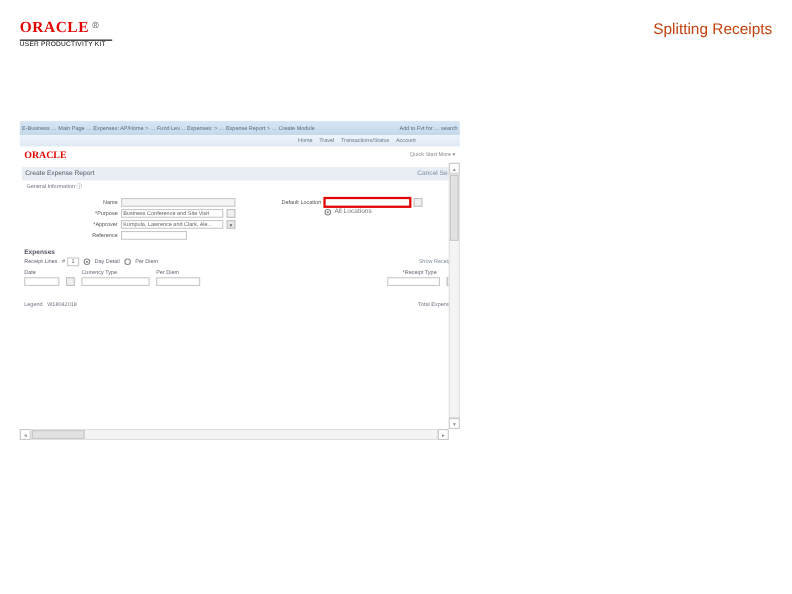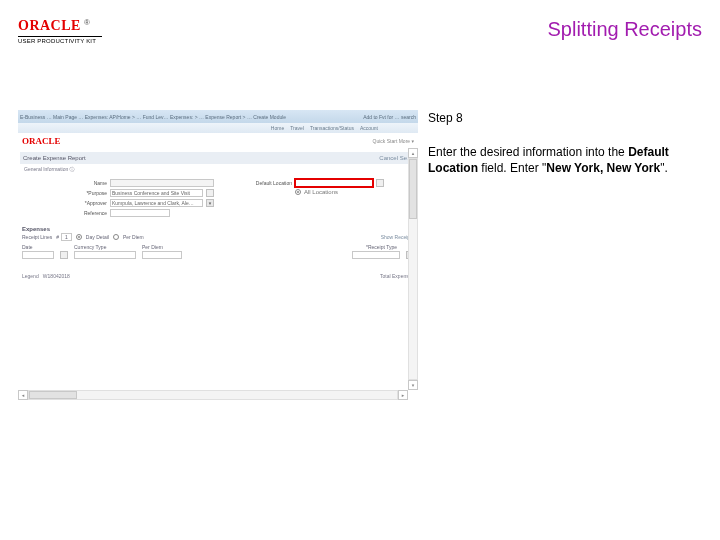--- a/index.html
+++ b/index.html
@@ -6,21 +6,21 @@
   html, body { width: 720px; height: 540px; background: #fff; font-family: Arial, Helvetica, sans-serif; color: #000; }
   .page { width: 720px; height: 540px; position: relative; background: #fff; }
 
   
   .hdr { position: absolute; left: 18px; top: 18px; right: 18px; height: 36px; }
   .logo-wrap { display: flex; flex-direction: column; align-items: flex-start; }
   .oracle-logo { display: flex; align-items: center; gap: 3px; }
   .oracle-text { font-family: "Times New Roman", Georgia, serif; font-weight: 700; letter-spacing: 0.5px; font-size: 14px; color: #e40000; }
   .tm { font-size: 8px; color: #555; transform: translateY(-4px); }
   .upk { width: 84px; border-top: 1px solid #000; margin-top: 2px; font-size: 6px; letter-spacing: 0.2px; padding-top: 1px; color: #000; }
-  .title { position: absolute; right: 0; top: 0; font-size: 20px; color: #a21caf; }
+  .title { position: absolute; right: 0; top: 0; font-size: 14px; color: #c2410c; }
 
   
   .cols { position: absolute; left: 18px; top: 110px; right: 18px; bottom: 18px; display: flex; gap: 10px; }
   .left { width: 400px; }
   .right { flex: 1; font-size: 12px; line-height: 1.35; }
 
   .step { margin-bottom: 18px; }
   .instr { }
 
   
@@ -205,21 +205,15 @@
           <div class="sb-btn">◂</div>
           <div class="sb-track">
               <div class="sb-thumb"></div>
             </div>
           <div class="sb-btn">▸</div>
         </div>
 
       </div>
     </div>
 
-    <div class="right">
-      <div class="step">Step 8</div>
-      <div class="instr">
-        <span>Enter the desired information into the </span><span class="bold">Default Location</span><span> field. Enter "</span><span class="bold">New York, New York</span><span>".</span>
-      </div>
-    </div>
   </div>
 
 </div>
 
 </body></html>

